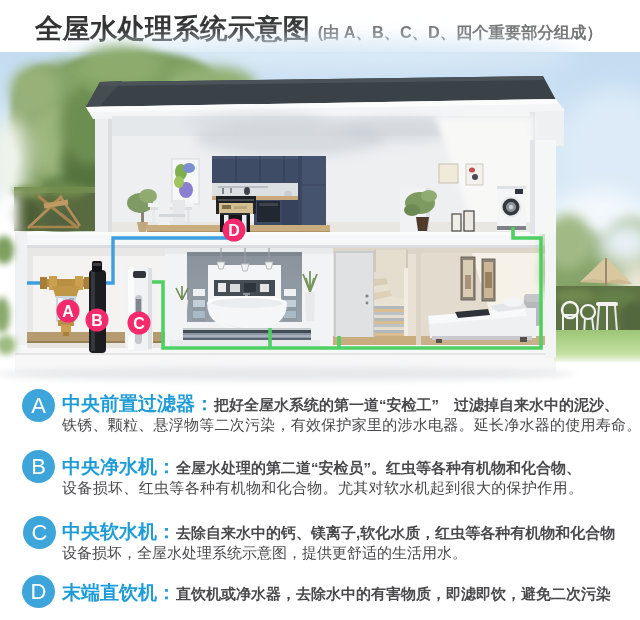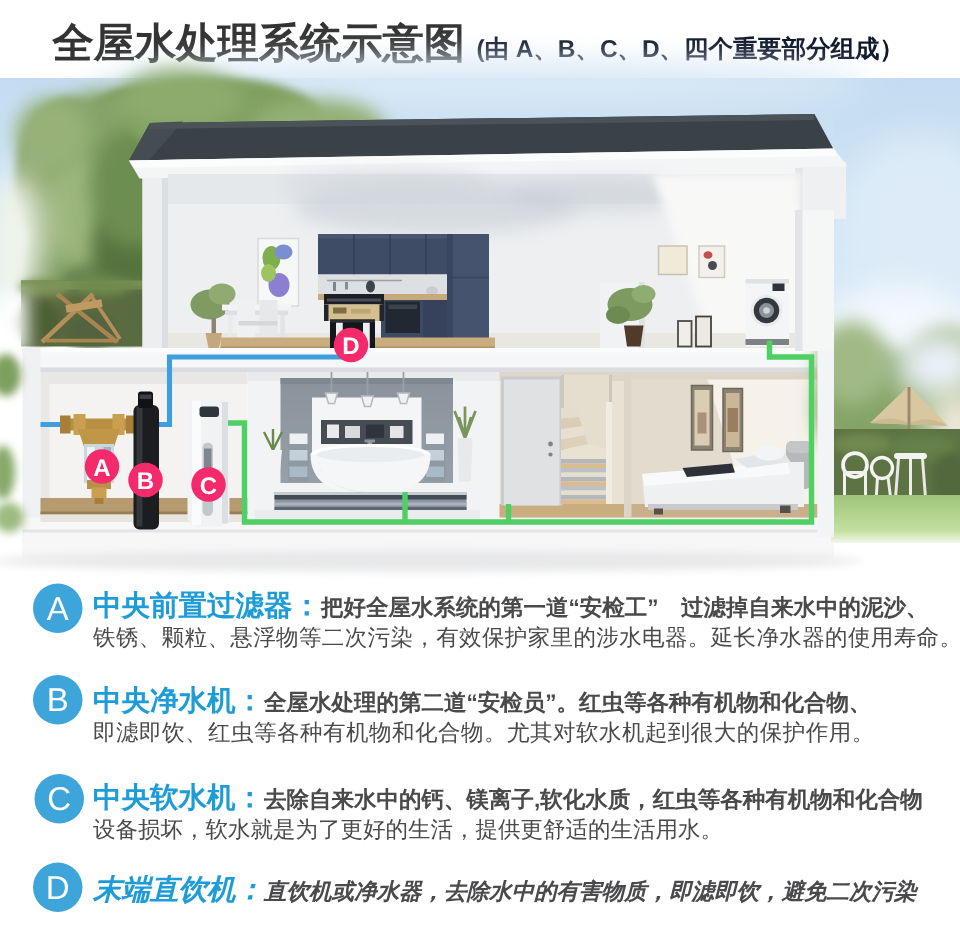--- a/index.html
+++ b/index.html
@@ -5,21 +5,21 @@
   html,body{margin:0;padding:0;}
   body{width:640px;height:620px;background:#ffffff;font-family:"Liberation Sans",sans-serif;position:relative;overflow:hidden;}
   .abs{position:absolute;}
   .h{color:#1e9cd7;font-weight:bold;font-size:19px;white-space:nowrap;}
   .b{color:#4a4a4d;font-size:15px;white-space:nowrap;text-align:center;}
   .badge{position:absolute;width:33px;height:33px;border-radius:50%;background:#3da5d9;color:#fff;font-weight:500;font-size:22px;text-align:center;line-height:33px;}
 </style>
 </head>
 <body>
 
-<div class="abs" style="left:35px;top:11px;font-size:27.5px;font-weight:bold;color:#333;white-space:nowrap;">全屋水处理系统示意图 <span style="font-size:16.3px;color:#0f172a;font-weight:bold;">(由 A、B、C、D、四个重要部分组成）</span></div>
+<div class="abs" style="left:35px;top:11px;font-size:27.5px;font-weight:bold;color:#333;white-space:nowrap;">全屋水处理系统示意图 <span style="font-size:16.3px;color:#737373;font-weight:bold;">(由 A、B、C、D、四个重要部分组成）</span></div>
 
 <svg class="abs" style="left:0;top:0;" width="640" height="620" viewBox="0 0 640 620">
 <defs>
 <linearGradient id="skyg" x1="0" y1="0" x2="0" y2="1">
 <stop offset="0" stop-color="#c3dcf1"></stop>
         <stop offset="0.55" stop-color="#daeaf7"></stop>
         <stop offset="1" stop-color="#ffffff"></stop>
 </linearGradient>
 <linearGradient id="wallg" x1="0" y1="0" x2="0" y2="1">
 <stop offset="0" stop-color="#eef0f2"></stop>
@@ -519,23 +519,23 @@
 <div class="badge" style="left:22px;top:389px;">A</div>
 
 <div class="abs h" style="left:62px;top:391px;">中央前置过滤器：<span class="b">把好全屋水系统的第一道“安检工”　过滤掉自来水中的泥沙、</span></div>
 
 <div class="abs b" style="left:62px;top:416px;letter-spacing:0.25px;">铁锈、颗粒、悬浮物等二次污染，有效保护家里的涉水电器。延长净水器的使用寿命。</div>
 
 <div class="badge" style="left:22px;top:450px;">B</div>
 
 <div class="abs h" style="left:62px;top:454px;">中央净水机：<span class="b">全屋水处理的第二道“安检员”。红虫等各种有机物和化合物、</span></div>
 
-<div class="abs b" style="left:62px;top:479px;letter-spacing:0.33px;">即滤即饮、红虫等各种有机物和化合物。尤其对软水机起到很大的保护作用。</div>
+<div class="abs b" style="left:62px;top:479px;letter-spacing:0.33px;">设备损坏、红虫等各种有机物和化合物。尤其对软水机起到很大的保护作用。</div>
 
 <div class="badge" style="left:23px;top:516px;">C</div>
 
 <div class="abs h" style="left:62px;top:519px;">中央软水机：<span class="b">去除自来水中的钙、镁离子,软化水质，红虫等各种有机物和化合物</span></div>
 
-<div class="abs b" style="left:62px;top:544px;">设备损坏，软水就是为了更好的生活，提供更舒适的生活用水。</div>
+<div class="abs b" style="left:62px;top:544px;">设备损坏，全屋水处理系统示意图，提供更舒适的生活用水。</div>
 
 <div class="badge" style="left:22px;top:575px;">D</div>
 
-<div class="abs h" style="left:62px;top:580px;font-style:italic;">末端直饮机：<span class="b">直饮机或净水器，去除水中的有害物质，即滤即饮，避免二次污染</span></div>
+<div class="abs h" style="left:62px;top:580px;">末端直饮机：<span class="b">直饮机或净水器，去除水中的有害物质，即滤即饮，避免二次污染</span></div>
 
 </body></html>

